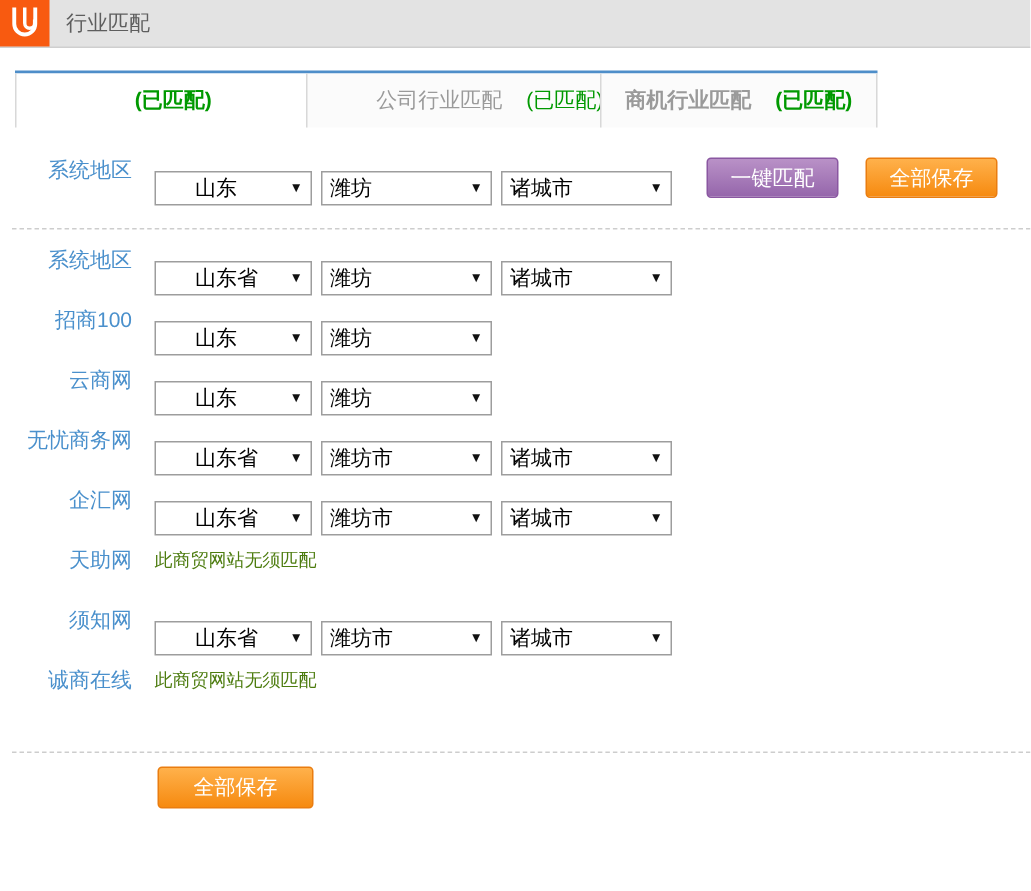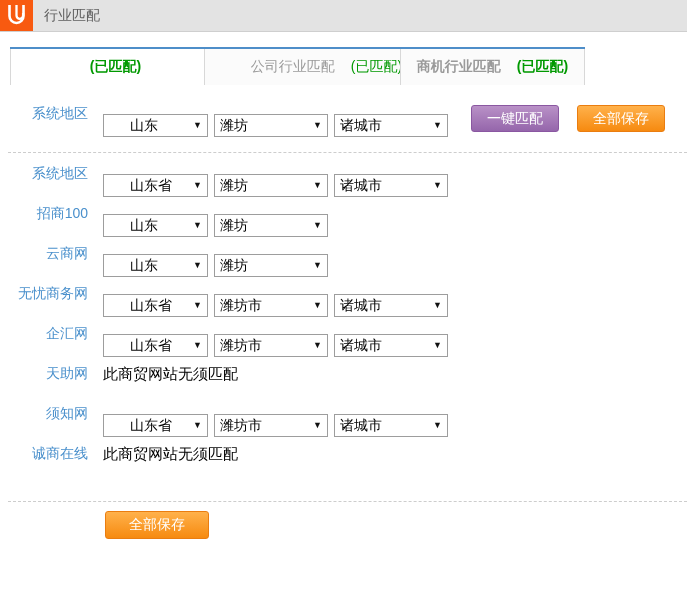--- a/index.html
+++ b/index.html
@@ -24,21 +24,21 @@
   .tab-1 { width:194px; } .tab-2 { width:196px;padding-left:48px; } .tab-3 { width:185px;font-weight:bold; }
   .tab.active { background:#fff; font-weight:bold; color:#14569e; }
   .tab .status { color:#009900; margin-left:16px; }
 
   
   .rows { margin-top:20px; }
   .row { display:flex; height:40px; }
   .row-label { width:88px; text-align:right; color:#4a90cc; font-size:14px;
                flex-shrink:0; }
   .row-controls { margin-left:15px; display:flex; align-items:center; }
-  .plain-text { margin-left:15px; color:#000000; font-size:15px; }
+  .plain-text { margin-left:15px; color:#4d7c0f; font-size:12px; }
 
   .sel { position:relative; display:inline-block; }
   .sel + .sel { margin-left:6px; }
   .sel select { width:114px; height:23px; font-size:14px; color:#000;
                 background:#fff; border:1px solid #9d9d9d; border-radius:0;
                 padding:0 18px 0 5px; -webkit-appearance:none; appearance:none;
                 font-family:"Liberation Sans","DejaVu Sans",sans-serif; }
   .sel:first-child select { width:105px;padding-left:26px; }
   .sel .arr { position:absolute; right:6px; top:50%; transform:translateY(-50%);
               font-size:9px; color:#111; pointer-events:none; }

